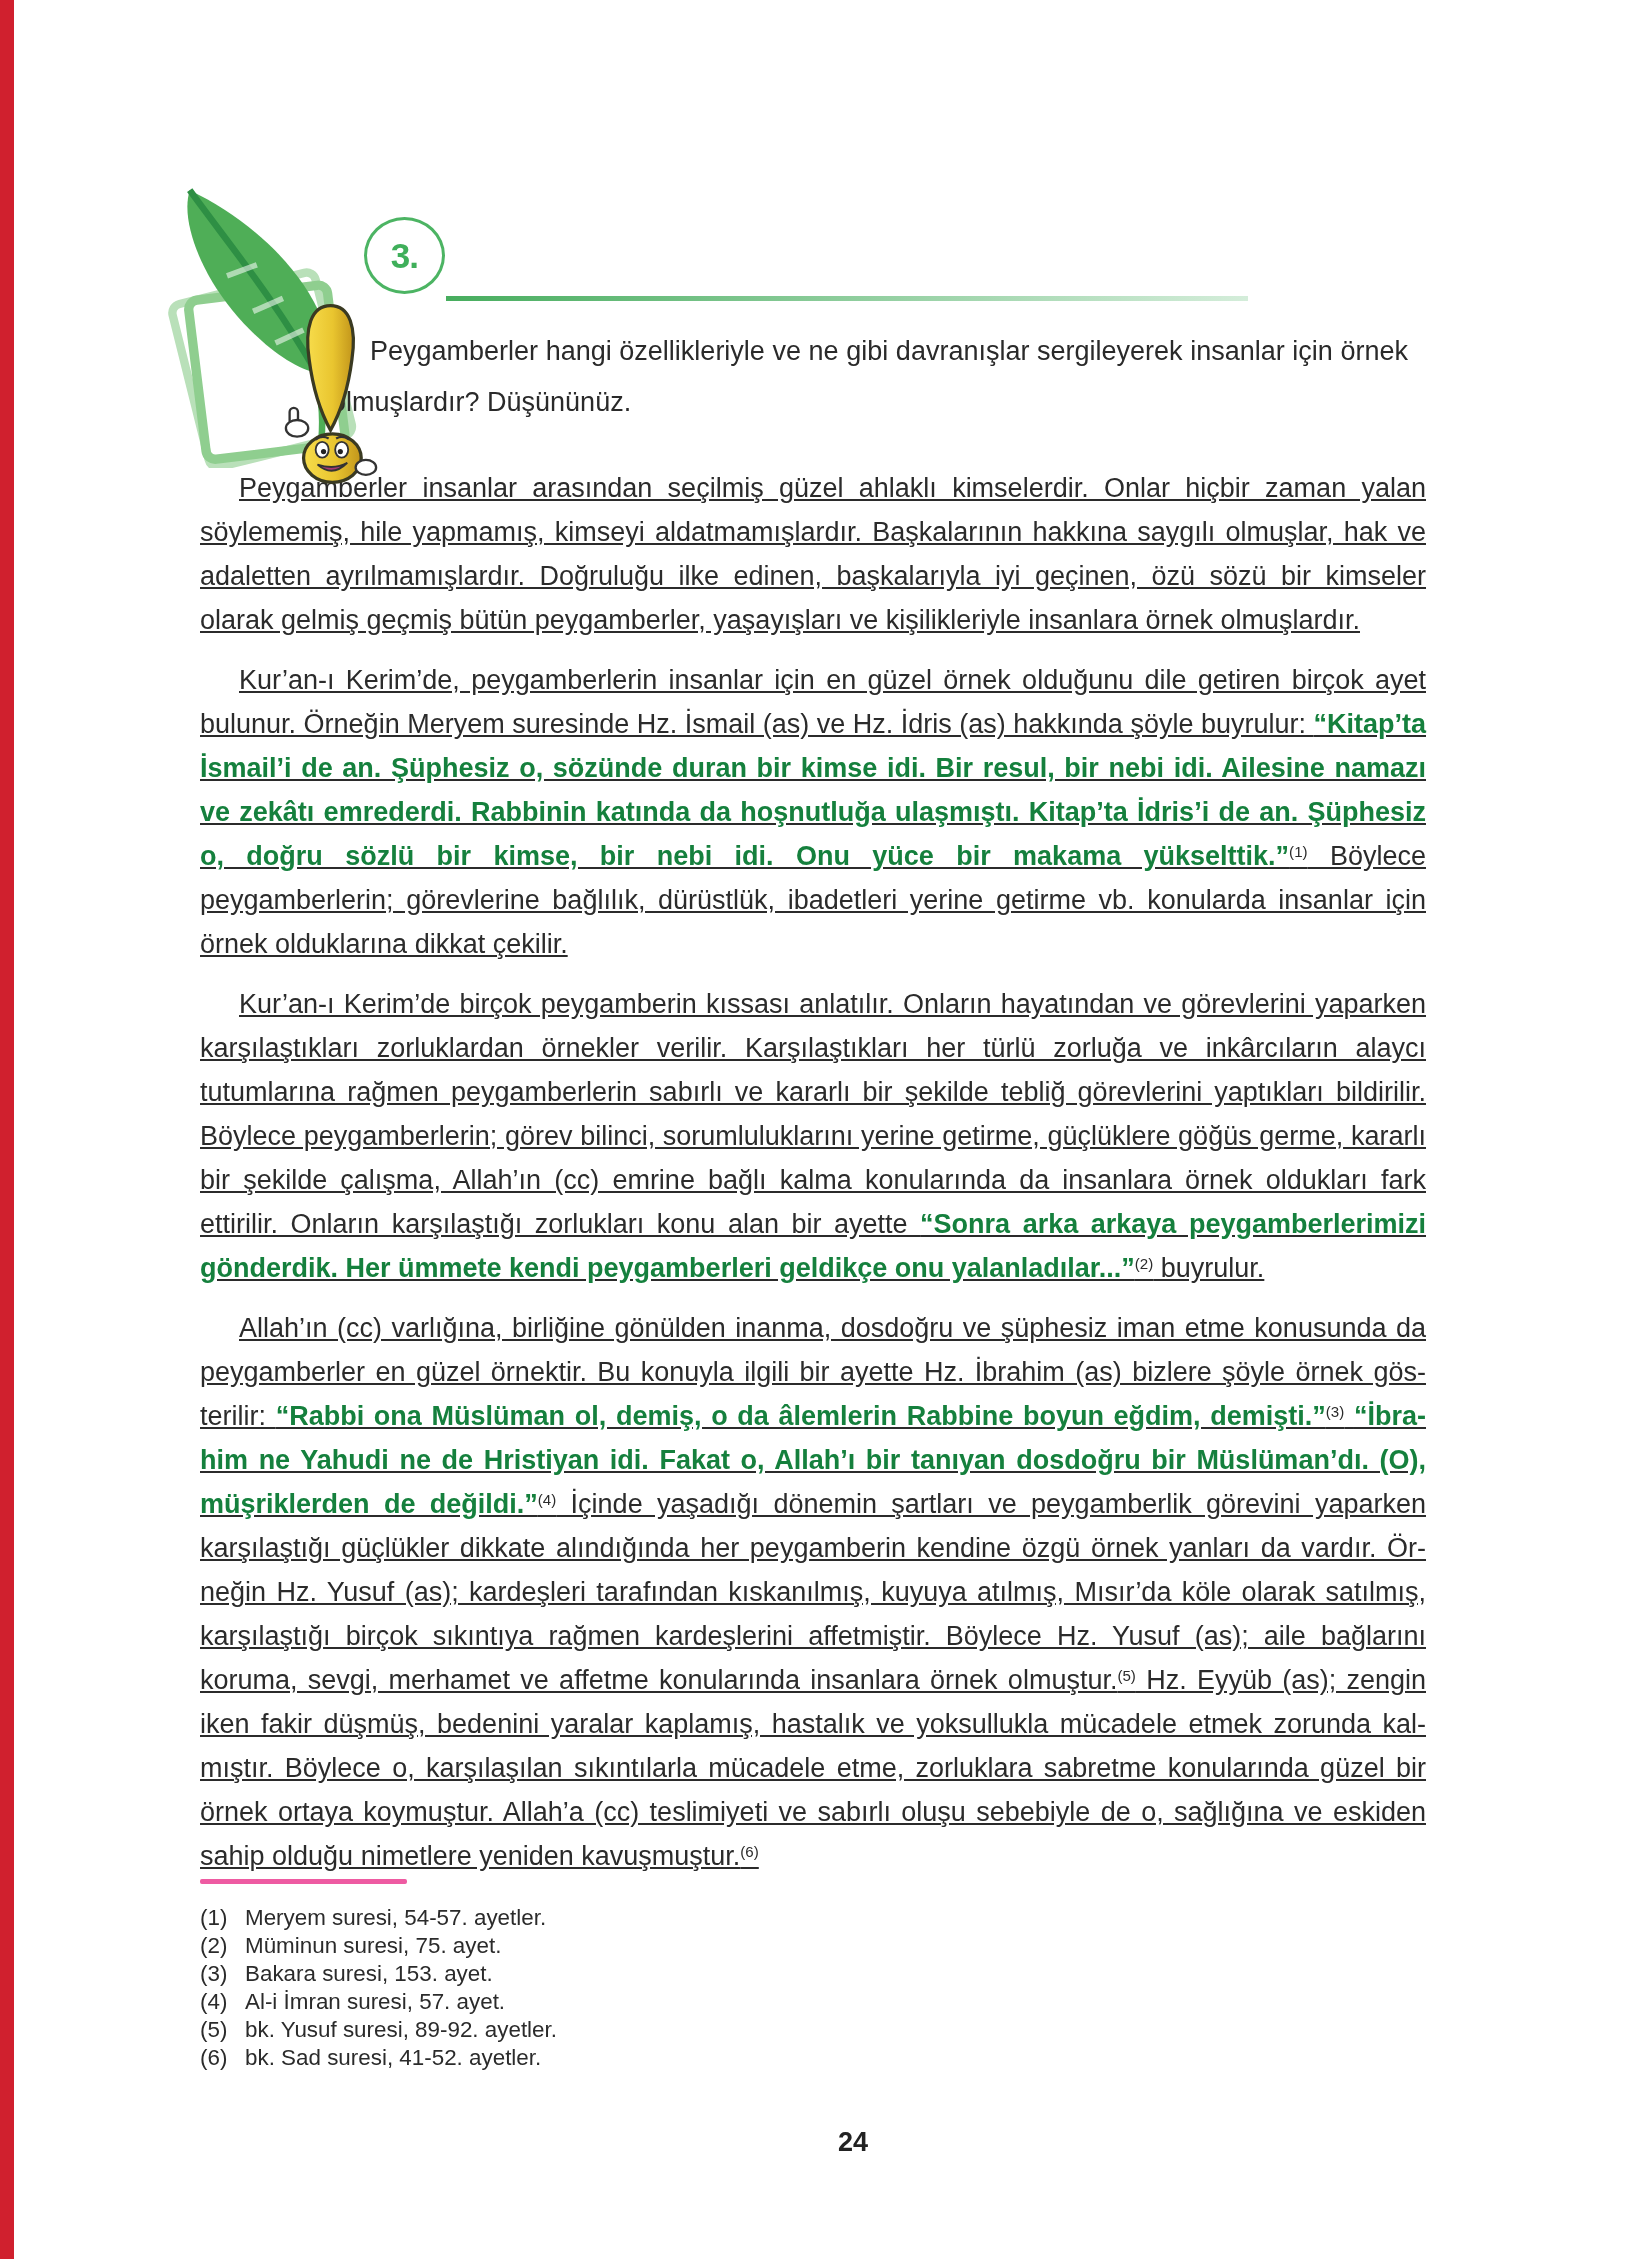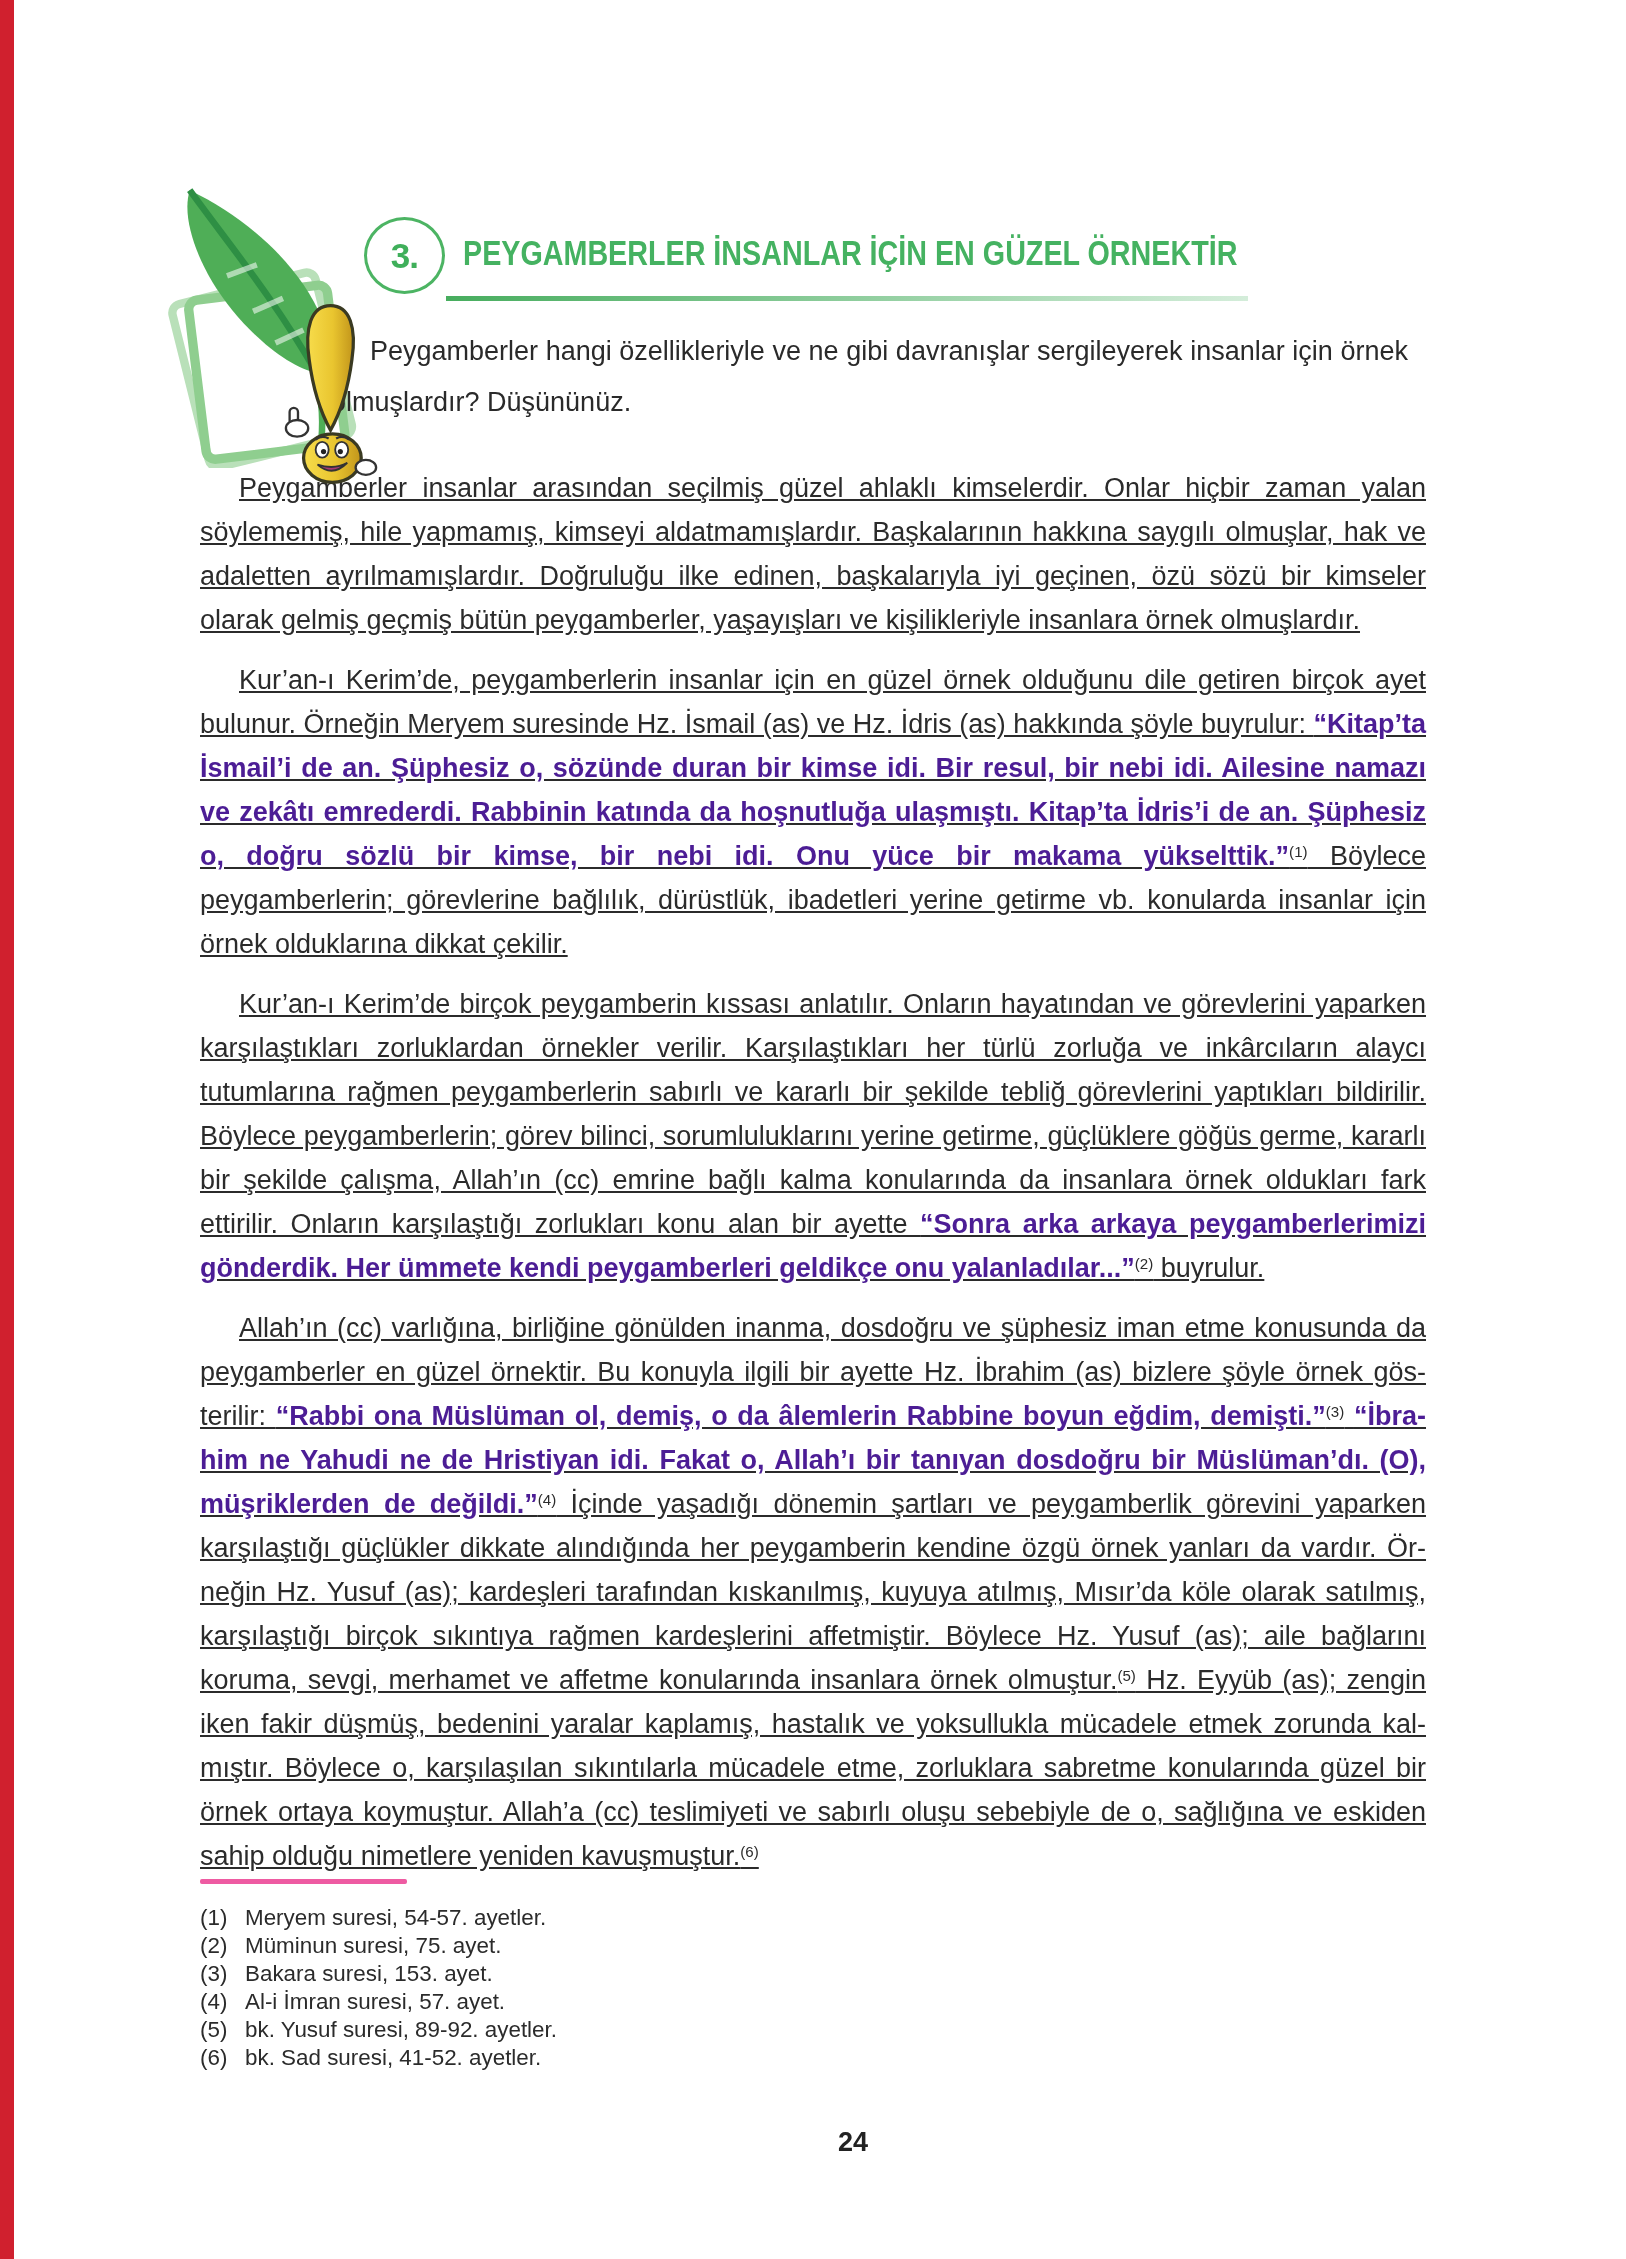--- a/index.html
+++ b/index.html
@@ -46,21 +46,21 @@
   
   .bodycol{
     position:absolute;left:200px;top:466px;width:1226px;
   }
   .bodycol p{
     margin:0 0 16px 0;
     font-size:27px;line-height:44px;color:#2b2b2b;
     text-align:justify;text-indent:39px;
     hyphens:manual;text-decoration:underline;-webkit-hyphens:manual;
   }
-  .bodycol p .b{font-weight:bold;color:#4c1d95;}
+  .bodycol p .b{font-weight:bold;color:#15803d;}
   .bodycol sup, .question sup{
     font-size:0.56em;line-height:0;position:relative;top:-0.55em;vertical-align:baseline;
   }
   
   .footnote-rule{
     position:absolute;left:200px;top:1879px;width:207px;height:4.7px;
     background:#ee5ba2;border-radius:1.9px;
   }
   .footnotes{
     position:absolute;left:200px;top:1904px;width:1025px;
@@ -91,23 +91,20 @@
     <path d="M78,12 C140,42 196,92 220,150 C231,177 228,198 214,208 C182,202 132,160 102,110 C82,76 70,38 78,12 Z" fill="#4fae57"></path>
     <path d="M78,12 C120,70 170,130 214,208" stroke="#2e8f44" stroke-width="7" fill="none"></path>
     <path d="M150,92 L118,104 M178,128 L146,142 M200,162 L170,176" stroke="#ffffff" stroke-width="6" fill="none" opacity="0.55"></path>
     <path d="M214,208 C220,238 222,262 218,292" stroke="#4fae57" stroke-width="7" fill="none"></path>
   </svg>
 
   <div class="num-circle">
     <span>3.</span>
   </div>
 
-  <div class="title-wrap">
-    <h1>PEYGAMBERLER İNSANLAR İÇİN EN GÜZEL ÖRNEKTİR</h1>
-  </div>
   <div class="title-underline"></div>
 
   <svg class="deco-exclaim" viewBox="0 0 165 200" aria-hidden="true">
     <defs>
       <linearGradient id="gold" x1="0" y1="0" x2="1" y2="0">
         <stop offset="0" stop-color="#f7dc4b"></stop>
         <stop offset="0.55" stop-color="#e9c52f"></stop>
         <stop offset="1" stop-color="#c2951b"></stop>
       </linearGradient>
     </defs>

